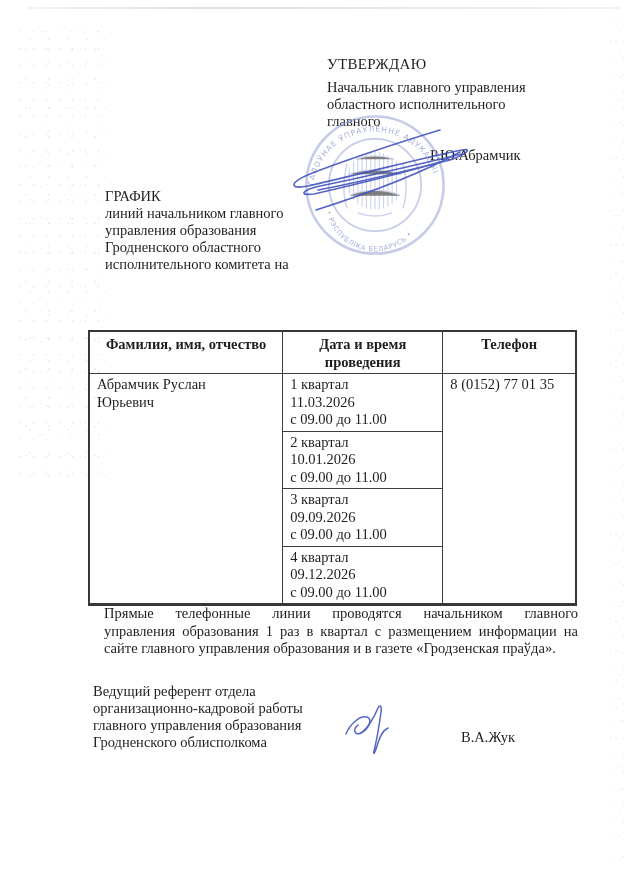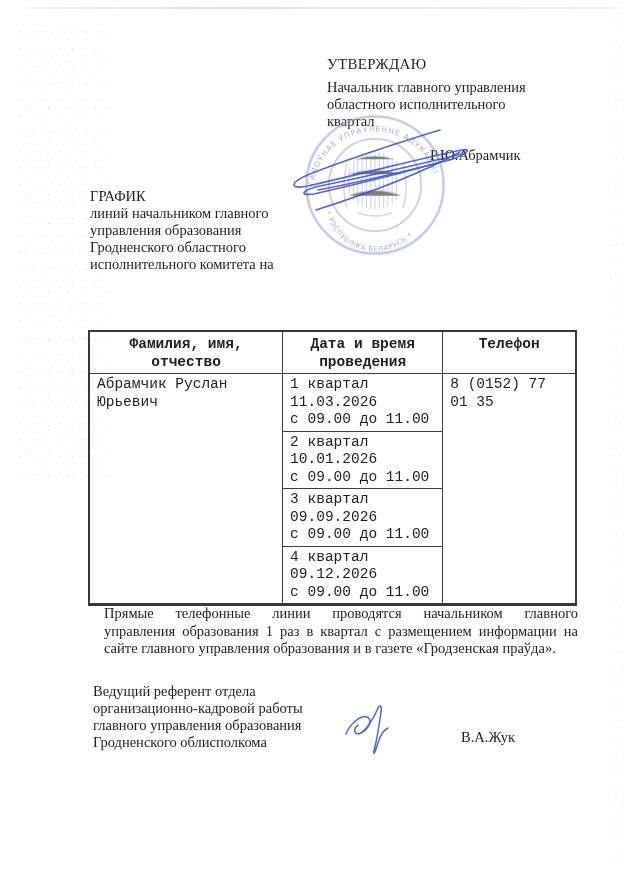--- a/index.html
+++ b/index.html
@@ -26,37 +26,36 @@
   }
   .noise-left{left:18px;top:28px;width:88px;height:450px;}
   .noise-right{right:2px;top:20px;width:16px;height:840px;opacity:.4;}
   .top-edge{position:absolute;top:7px;left:28px;right:6px;height:1.5px;
     background:linear-gradient(90deg, rgba(150,150,150,.10), rgba(140,140,140,.28) 30%, rgba(150,150,150,.12));}
   
   .approval{position:absolute;left:327px;top:56px;width:232px;}
   .approval-title{font-size:15px;margin-bottom:6px;letter-spacing:.3px;}
   .signer-approve{position:absolute;left:430px;top:147px;font-size:14.5px;}
   
-  .title-block{position:absolute;left:90px;top:188px;width:260px;}
+  .title-block{position:absolute;left:105px;top:188px;width:260px;}
   
   .stamp{position:absolute;left:300px;top:110px;width:150px;height:150px;}
   .sig-main{position:absolute;left:280px;top:118px;width:205px;height:102px;}
   .sig-small{position:absolute;left:338px;top:694px;width:54px;height:66px;}
   
   table.schedule{
     position:absolute;left:88px;top:330px;width:489px;
     border-collapse:collapse;
     font-size:14.5px;
   }
   table.schedule th, table.schedule td{
     border:1.6px solid #3d3d3d;
     padding:2px 7px;
     vertical-align:top;
     line-height:17.5px;
-    font-family:Liberation Mono, monospace;
   }
   table.schedule{border:2px solid #383838;border-bottom-width:3px;}
   table.schedule th{font-weight:bold;text-align:center;height:41px;padding-top:4px;}
   td.slot{height:53px;}
   td.name-cell .inner{width:150px;}
   td.phone-cell{padding-top:3px;}
   
   .note{position:absolute;left:88px;top:605px;width:490px;font-size:14.7px;}
   .note .doc-line{line-height:17.6px;text-align:justify;text-align-last:justify;margin-left:16px;}
   .note .doc-line.last{text-align-last:left;}
@@ -70,21 +69,21 @@
 <div class="page">
 
   <div class="top-edge"></div>
   <div class="noise noise-left"></div>
   <div class="noise noise-right"></div>
 
   <div class="approval">
     <div class="doc-line approval-title">УТВЕРЖДАЮ</div>
     <div class="doc-line">Начальник главного управления</div>
     <div class="doc-line">областного исполнительного</div>
-    <div class="doc-line">квартал</div>
+    <div class="doc-line">главного</div>
   </div>
   <div class="signer-approve">Р.Ю.Абрамчик</div>
 
   <svg class="stamp" viewBox="0 0 140 140">
     <defs>
       <clipPath id="emb">
           <circle cx="70" cy="66" r="27"></circle>
         </clipPath>
       <path id="arcTop" d="M 12,78 A 58,58 0 1 1 128,78" fill="none"></path>
       <path id="arcBot" d="M 24,86 A 46,46 0 0 0 116,86" fill="none"></path>

